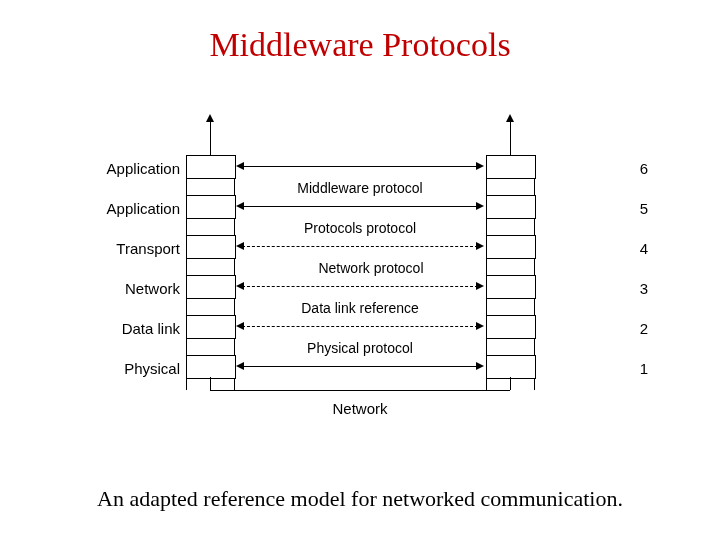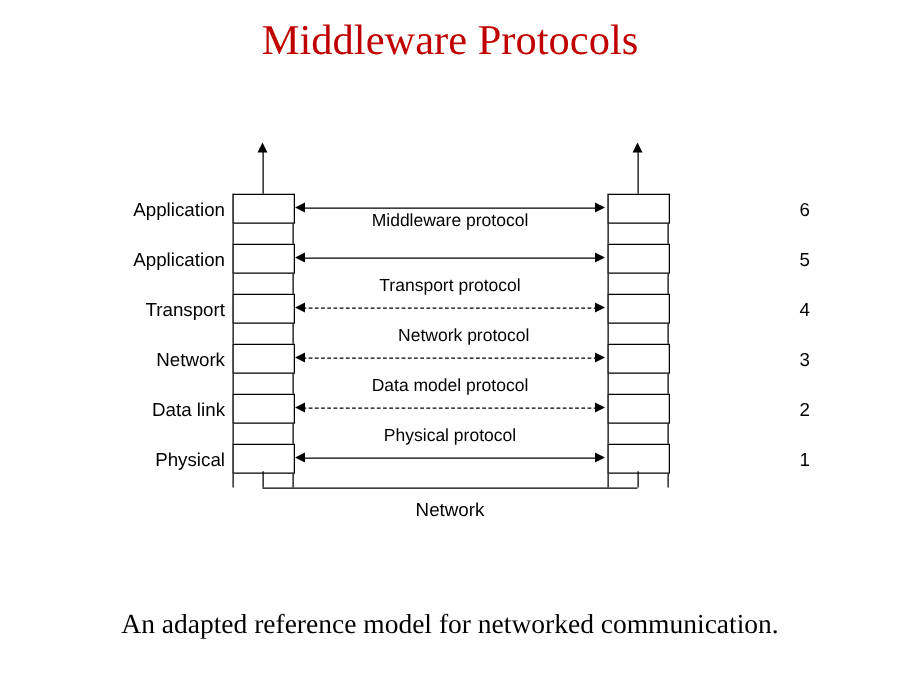--- a/index.html
+++ b/index.html
@@ -1,16 +1,16 @@
 <!DOCTYPE html>
 <html><head>
 <meta charset="utf-8">
 <style>
   html,body{margin:0;padding:0;width:720px;height:540px;background:#fff;font-family:Arial,Helvetica,sans-serif;color:#000}
-  .title{font-family:"Times New Roman",serif;font-size:34px;color:#c00000;text-align:center;margin-top:14px}
+  .title{font-family:"Times New Roman",serif;font-size:34px;color:#c00000;text-align:center;margin-top:26px}
   .caption{font-family:"Times New Roman",serif;font-size:22px;text-align:center;position:absolute;bottom:28px;left:0;right:0}
   .diagram{position:absolute;left:90px;top:100px;width:540px;height:330px}
   .layer-label{position:absolute;font-size:15px;text-align:right;width:90px}
   .layer-num{position:absolute;font-size:15px;right:-18px;text-align:right;width:20px}
   .proto-label{position:absolute;font-size:14px;text-align:center;width:220px}
   .box{position:absolute;border:1px solid #000;background:#fff;height:22px;width:48px}
   .hline-solid{position:absolute;height:0;border-top:1.5px solid #000}
   .hline-dash{position:absolute;height:0;border-top:1.5px dashed #000}
   .vline{position:absolute;width:0;border-left:1.5px solid #000}
   .arrow-r{position:absolute;width:0;height:0;border-top:4px solid transparent;border-bottom:4px solid transparent;border-left:8px solid #000}
@@ -40,48 +40,48 @@
   <div class="box" style="left:96px;top:55px"></div>
   <div class="box" style="left:396px;top:55px"></div>
   <div class="hline-solid" style="left:152px;top:66px;width:236px"></div>
   <div class="arrow-l" style="left:146px;top:62px"></div>
   <div class="arrow-r" style="left:386px;top:62px"></div>
   <div class="layer-num" style="top:60px">6</div>
 
   <div class="layer-label" style="left:0px;top:100px">Application</div>
   <div class="box" style="left:96px;top:95px"></div>
   <div class="box" style="left:396px;top:95px"></div>
-  <div class="proto-label" style="left:160px;top:68px">Middleware protocol</div>
+  <div class="proto-label" style="left:160px;top:80px">Middleware protocol</div>
   <div class="hline-solid" style="left:152px;top:106px;width:236px"></div>
   <div class="arrow-l" style="left:146px;top:102px"></div>
   <div class="arrow-r" style="left:386px;top:102px"></div>
   <div class="layer-num" style="top:100px">5</div>
 
   <div class="layer-label" style="left:0px;top:140px">Transport</div>
   <div class="box" style="left:96px;top:135px"></div>
   <div class="box" style="left:396px;top:135px"></div>
-  <div class="proto-label" style="left:160px;top:120px">Transport protocol</div>
+  <div class="proto-label" style="left:160px;top:120px">Protocols protocol</div>
   <div class="hline-dash" style="left:152px;top:146px;width:236px"></div>
   <div class="arrow-l" style="left:146px;top:142px"></div>
   <div class="arrow-r" style="left:386px;top:142px"></div>
   <div class="layer-num" style="top:140px">4</div>
 
   <div class="layer-label" style="left:0px;top:180px">Network</div>
   <div class="box" style="left:96px;top:175px"></div>
   <div class="box" style="left:396px;top:175px"></div>
   <div class="proto-label" style="left:171px;top:160px">Network protocol</div>
   <div class="hline-dash" style="left:152px;top:186px;width:236px"></div>
   <div class="arrow-l" style="left:146px;top:182px"></div>
   <div class="arrow-r" style="left:386px;top:182px"></div>
   <div class="layer-num" style="top:180px">3</div>
 
   <div class="layer-label" style="left:0px;top:220px">Data link</div>
   <div class="box" style="left:96px;top:215px"></div>
   <div class="box" style="left:396px;top:215px"></div>
-  <div class="proto-label" style="left:160px;top:200px">Data model protocol</div>
+  <div class="proto-label" style="left:160px;top:200px">Data link reference</div>
   <div class="hline-dash" style="left:152px;top:226px;width:236px"></div>
   <div class="arrow-l" style="left:146px;top:222px"></div>
   <div class="arrow-r" style="left:386px;top:222px"></div>
   <div class="layer-num" style="top:220px">2</div>
 
   <div class="layer-label" style="left:0px;top:260px">Physical</div>
   <div class="box" style="left:96px;top:255px"></div>
   <div class="box" style="left:396px;top:255px"></div>
   <div class="proto-label" style="left:160px;top:240px">Physical protocol</div>
   <div class="hline-solid" style="left:152px;top:266px;width:236px"></div>

